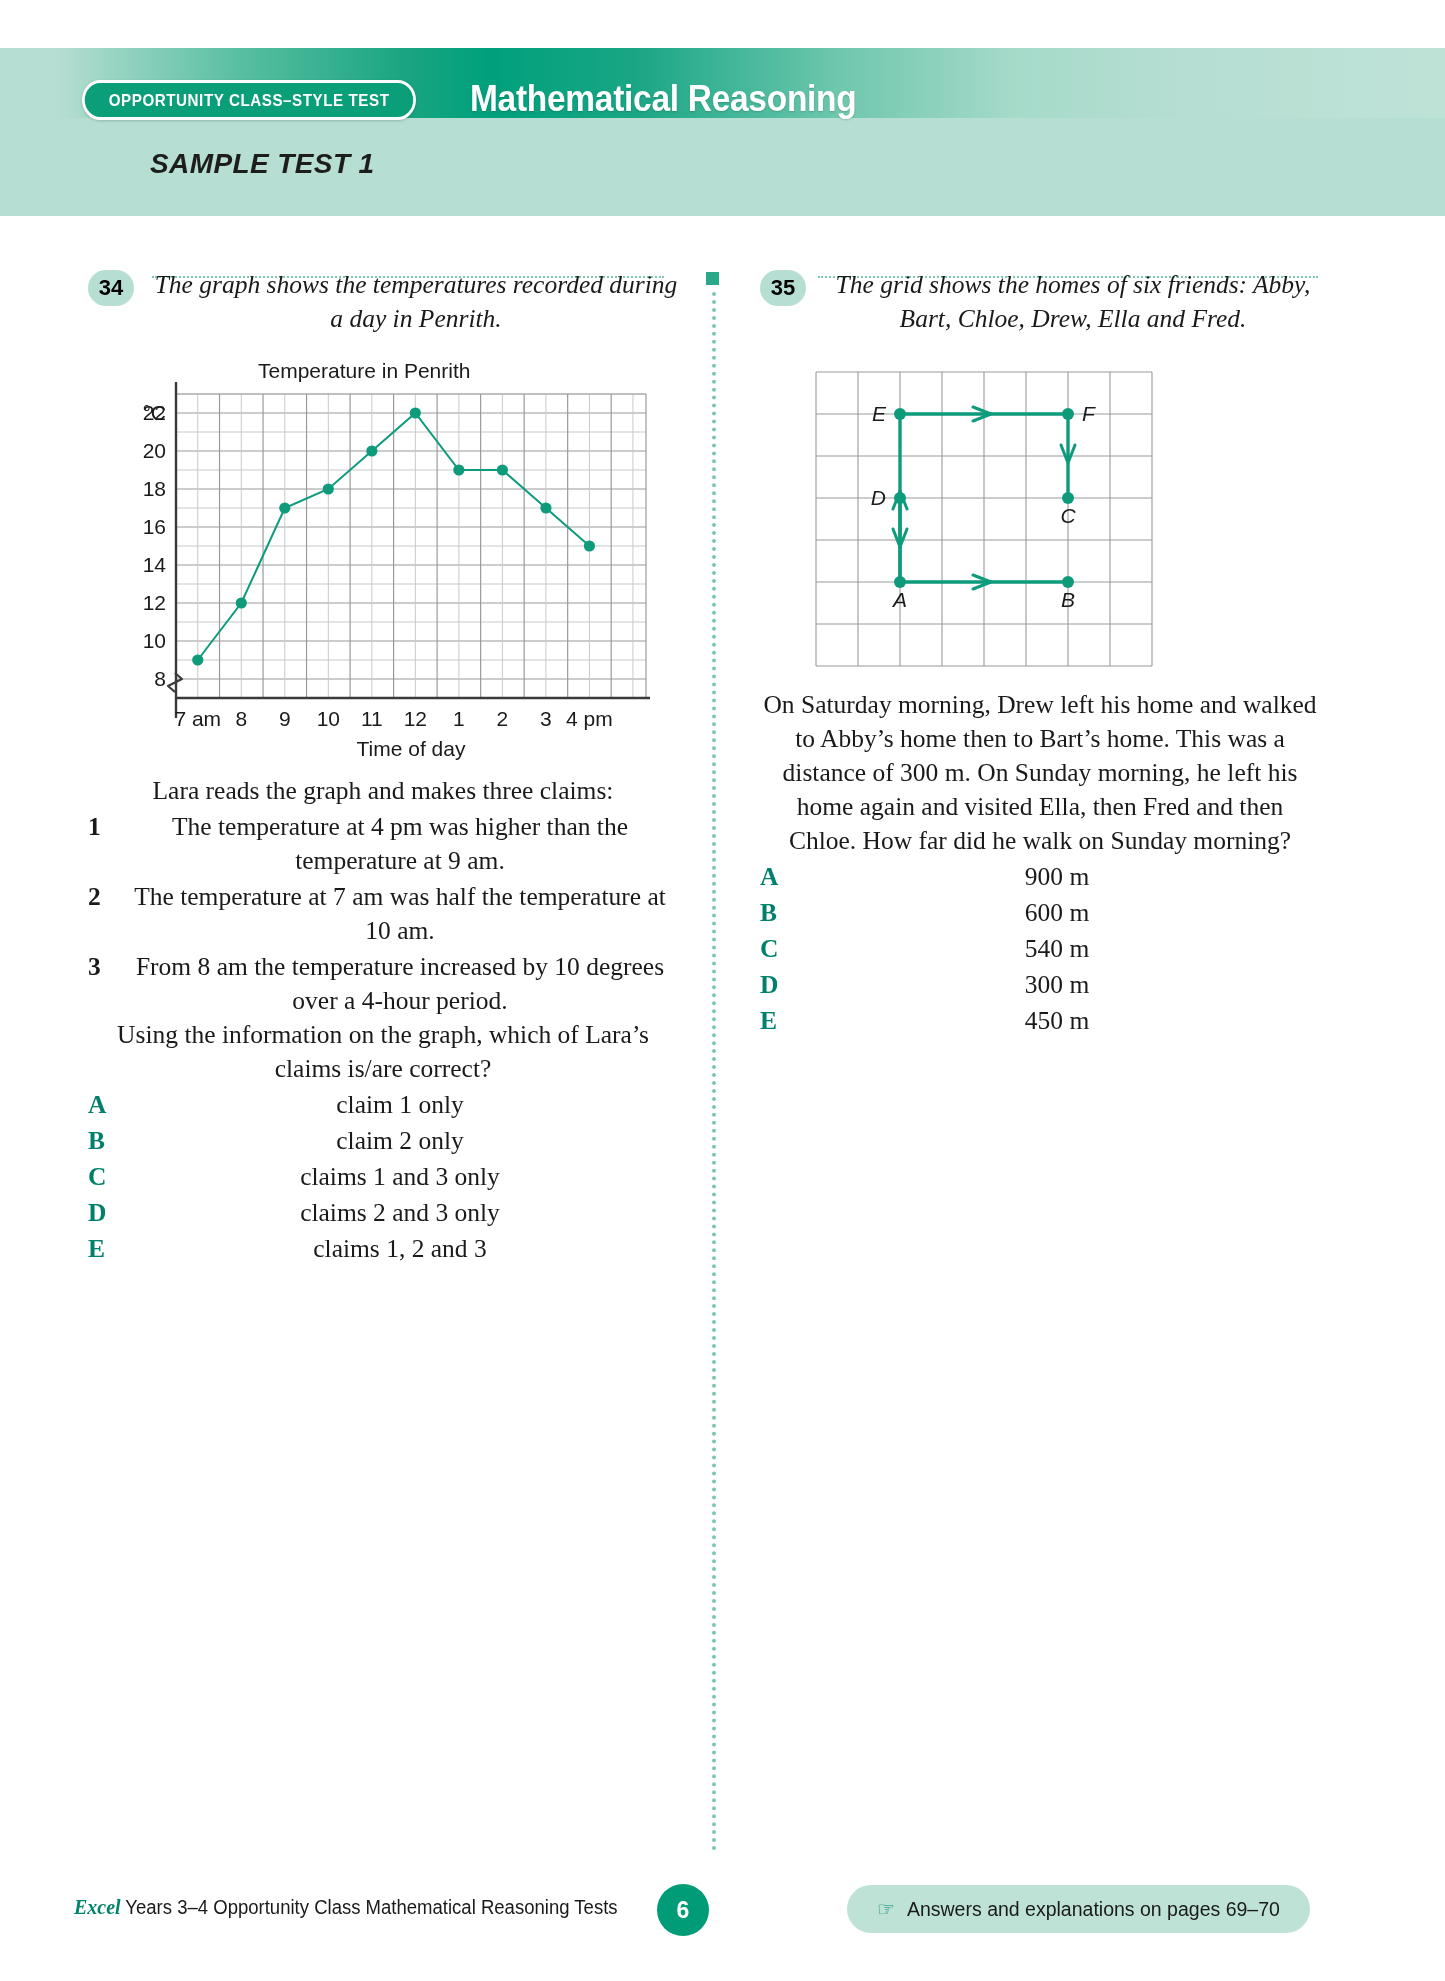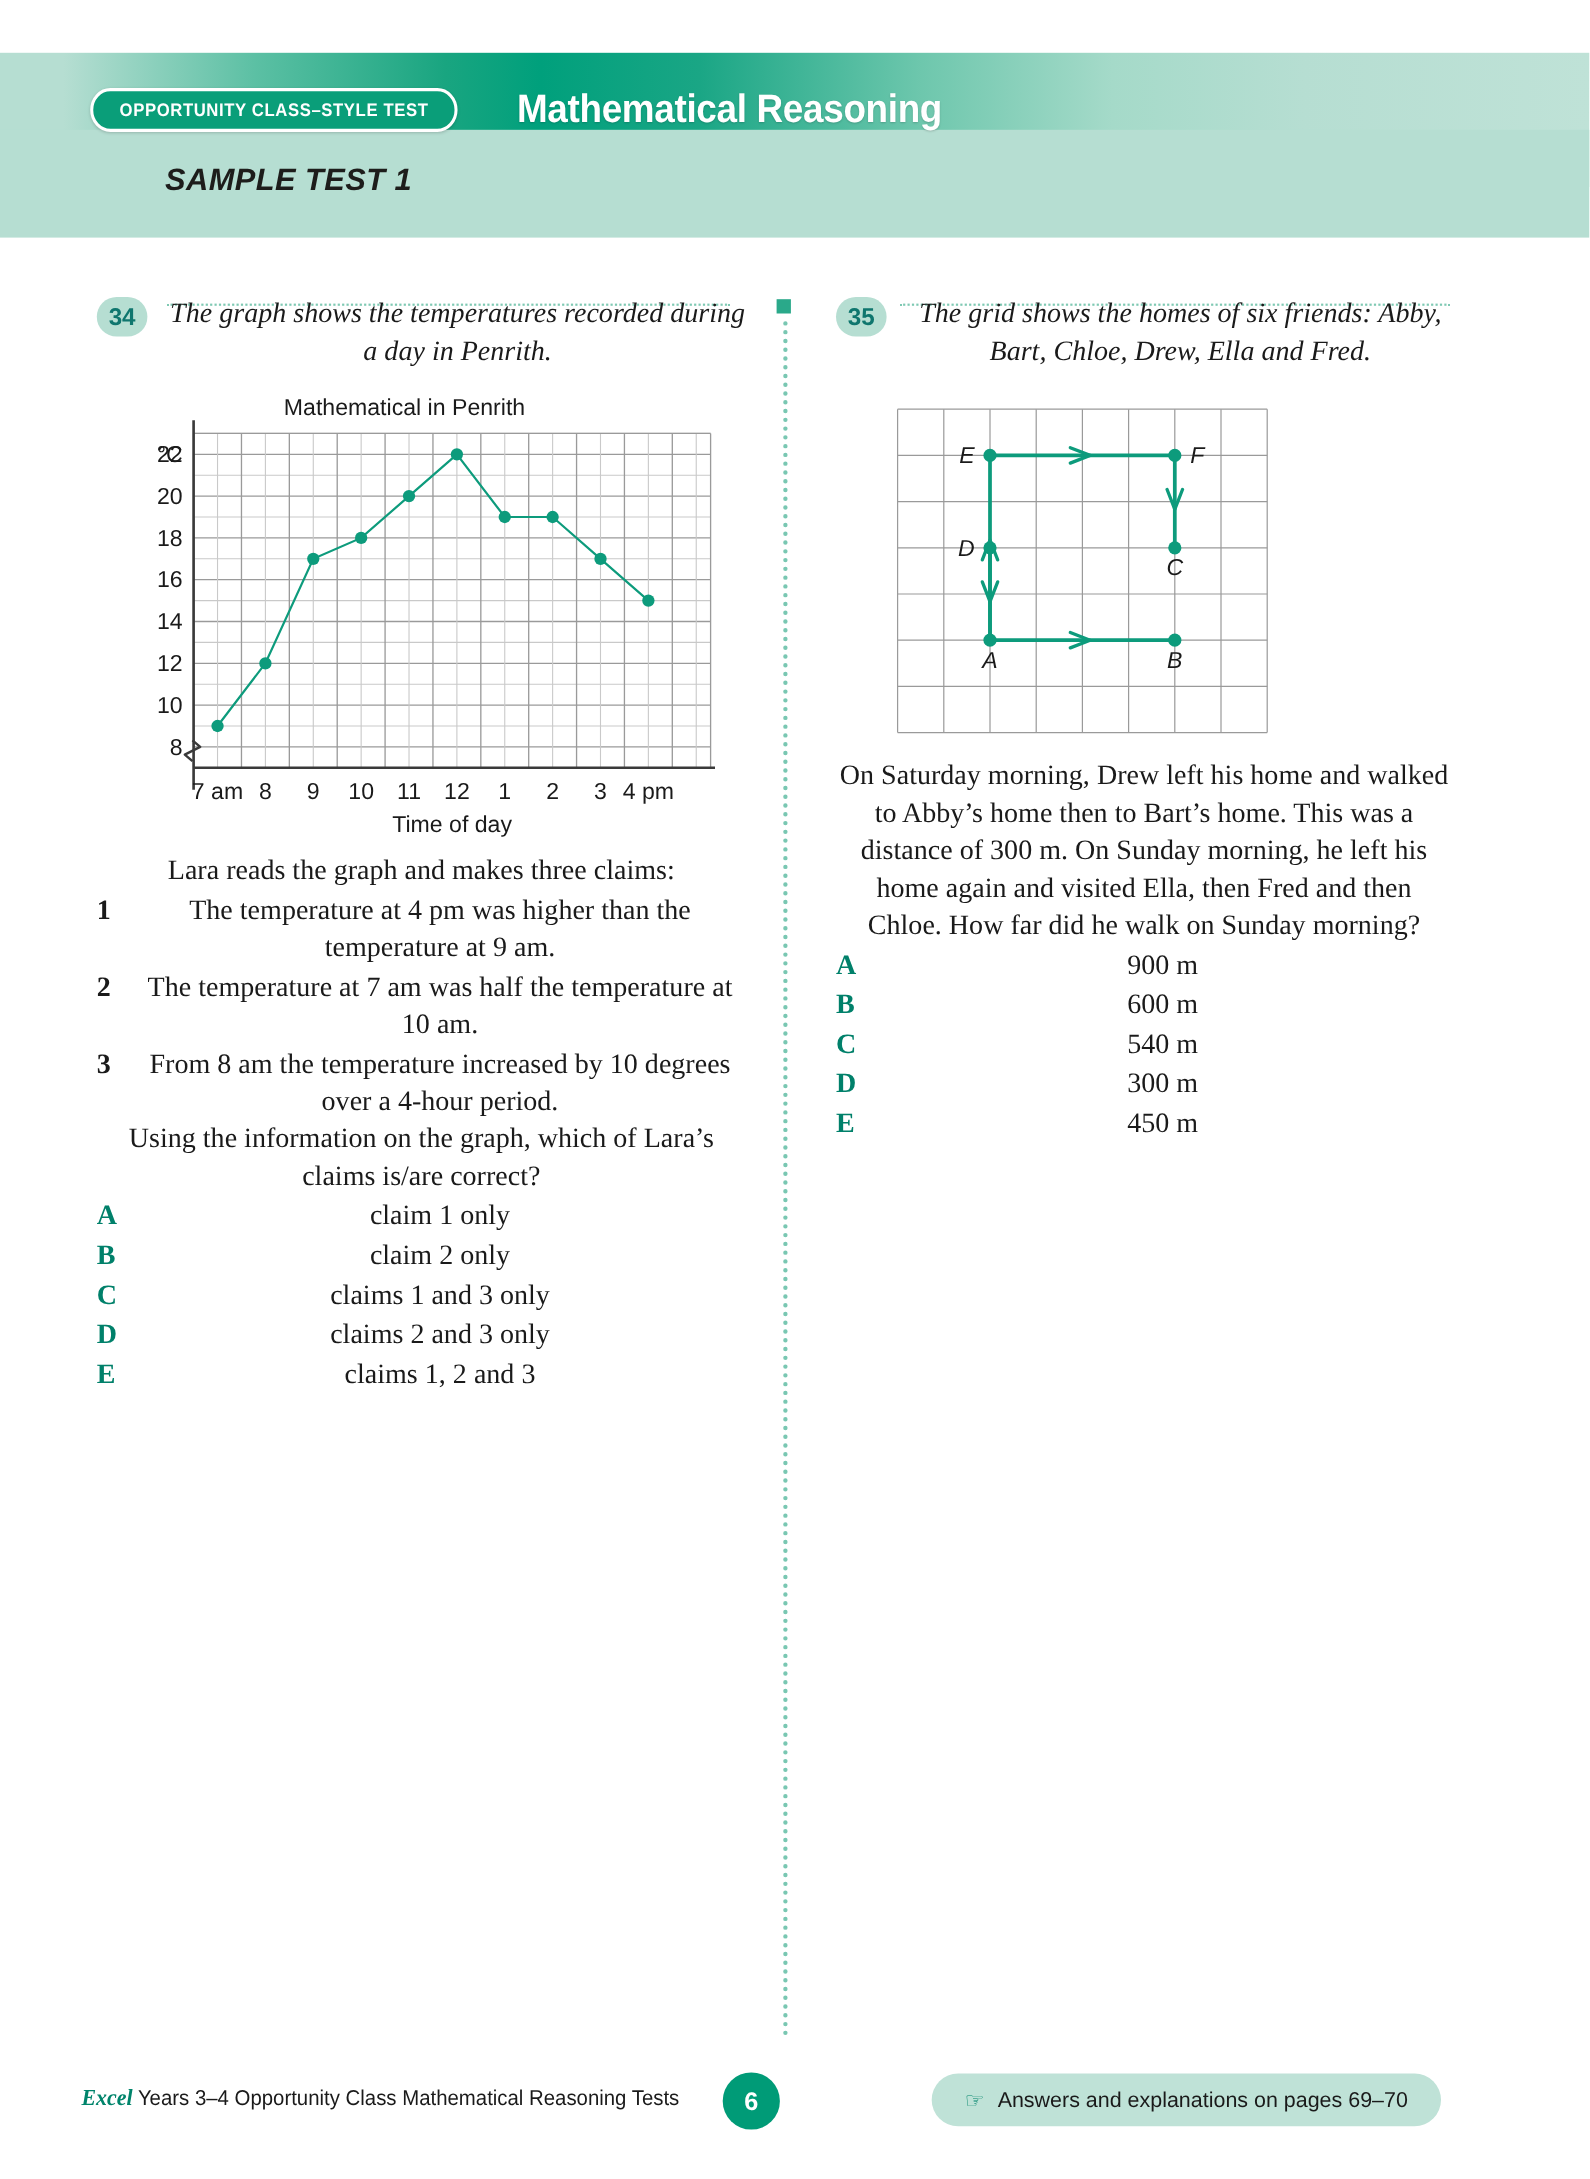--- a/index.html
+++ b/index.html
@@ -74,21 +74,21 @@
     position: absolute; left: 712px; top: 292px;
     width: 0; height: 1560px;
     border-left: 4px dotted #79c7b2;
   }
 
   
   .q { position: relative; }
   .qnum {
     position: absolute; left: 0; top: 2px;
     width: 46px; height: 36px; border-radius: 18px;
-    background: #b6ded2; color: #0f766e;
+    background: #b6ded2; color: #000000;
     font-family: "Liberation Sans", sans-serif;
     font-weight: 700; font-size: 22px;
     display: flex; align-items: center; justify-content: center;
   }
   .qtext { margin-left: 66px; font-style: italic; }
 
   
   .chart-wrap {
     position: relative; margin: 18px 0 0 10px;
     width: 560px; height: 420px;
@@ -166,21 +166,21 @@
   <div class="sqmark"></div>
   <div class="vdivider"></div>
 
   <div class="col col-left">
     <div class="q">
       <div class="qnum">34</div>
       <div class="qtext">The graph shows the temperatures recorded during a day in Penrith.</div>
     </div>
 
     <div class="chart-wrap">
-      <div class="chart-title">Mathematical in Penrith</div>
+      <div class="chart-title">Temperature in Penrith</div>
       <svg class="chart-svg" width="560" height="400" viewBox="0 0 560 400">
         <g id="chart-grid">
             <line x1="78" x2="548" y1="303" y2="303" stroke="#9a9a9a" stroke-width="1.2"></line>
             <line x1="78" x2="548" y1="284" y2="284" stroke="#c9c9c9" stroke-width="1"></line>
             <line x1="78" x2="548" y1="265" y2="265" stroke="#9a9a9a" stroke-width="1.2"></line>
             <line x1="78" x2="548" y1="246" y2="246" stroke="#c9c9c9" stroke-width="1"></line>
             <line x1="78" x2="548" y1="227" y2="227" stroke="#9a9a9a" stroke-width="1.2"></line>
             <line x1="78" x2="548" y1="208" y2="208" stroke="#c9c9c9" stroke-width="1"></line>
             <line x1="78" x2="548" y1="189" y2="189" stroke="#9a9a9a" stroke-width="1.2"></line>
             <line x1="78" x2="548" y1="170" y2="170" stroke="#c9c9c9" stroke-width="1"></line>

